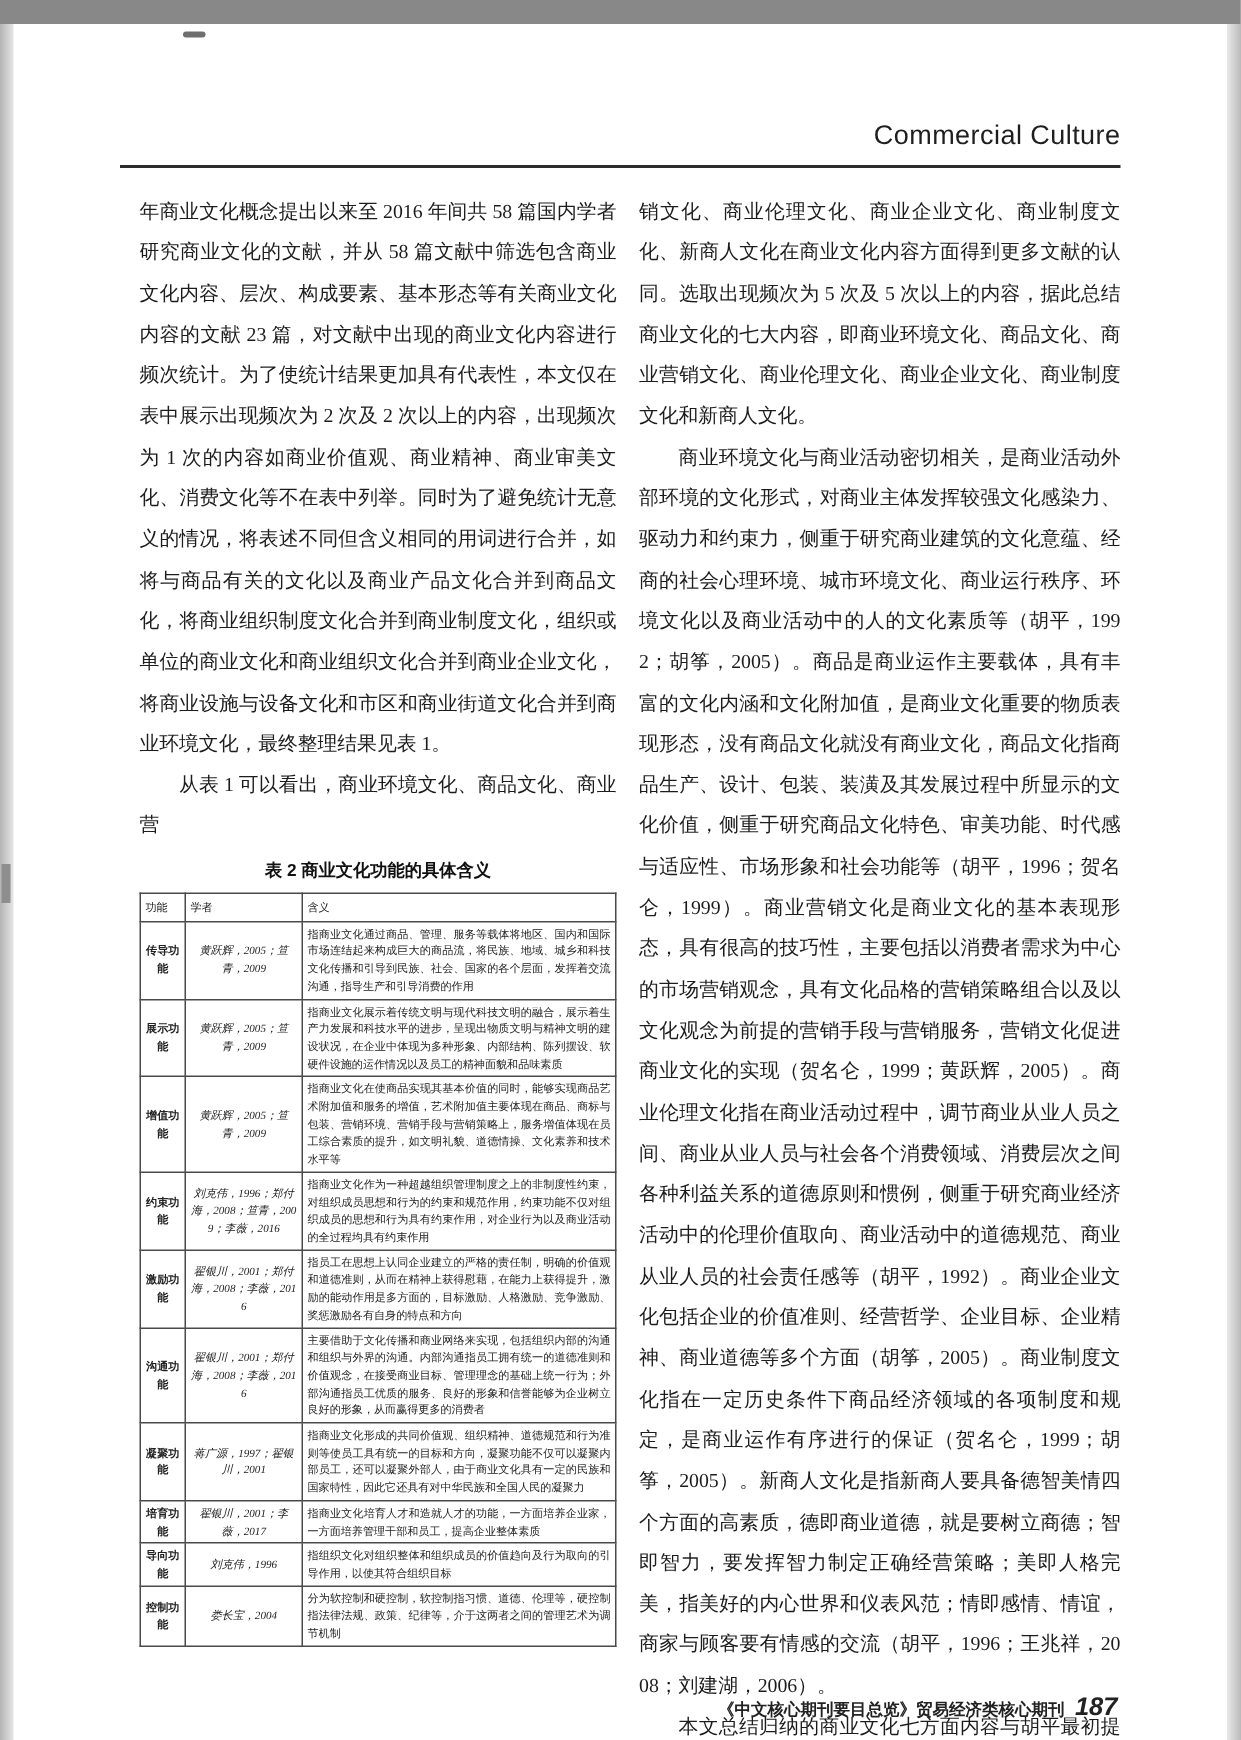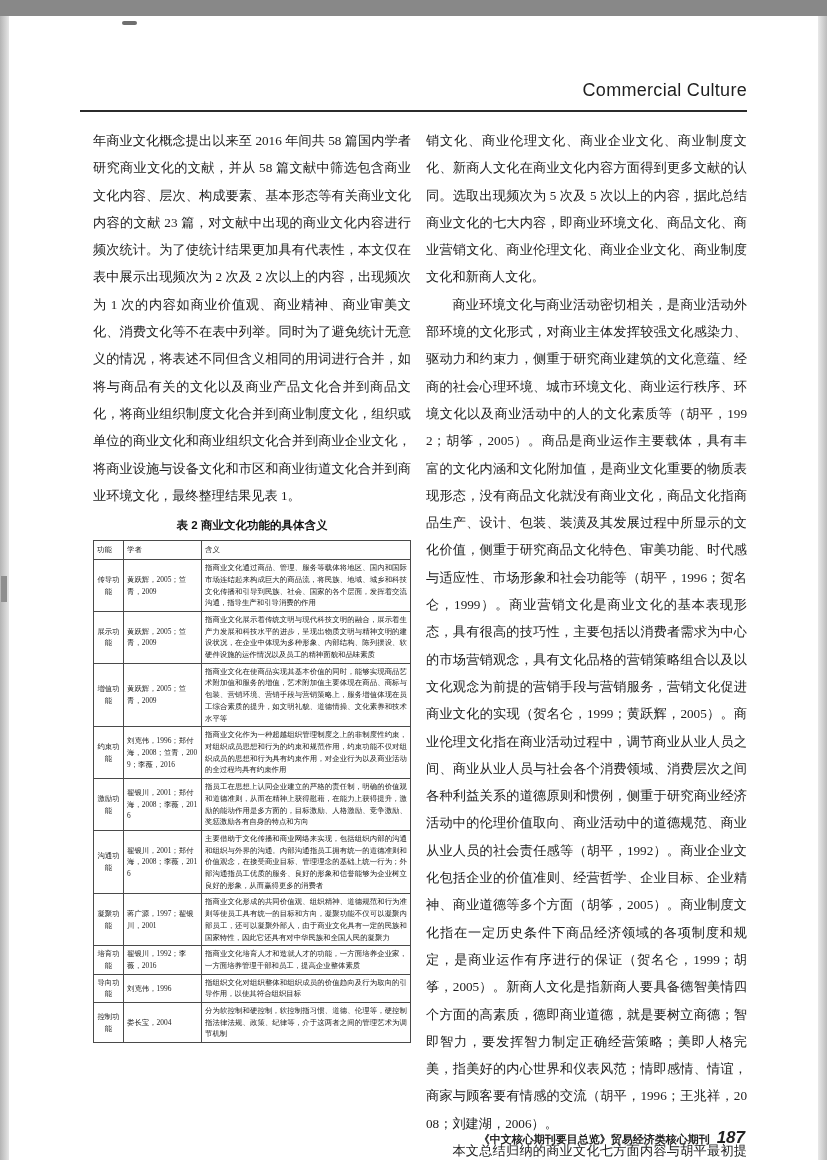--- a/index.html
+++ b/index.html
@@ -36,22 +36,22 @@
     font-size:11.5px; margin:9px 0 7px 0; color:#111;
   }
   table.meaning-table { width:100%; border-collapse:collapse; table-layout:fixed; }
   .meaning-table th, .meaning-table td {
     border:1px solid #4a4a4a;
     font-size:7.4px; line-height:11.7px;
     padding:2px 3px; vertical-align:middle;
     word-break:break-all; color:#222;
   }
   .meaning-table th { font-weight:normal; text-align:left; height:14px; }
-  td.func-cell { text-align:center; }
-  td.sch-cell  { text-align:left; }
+  td.func-cell { text-align:center;font-weight:bold; }
+  td.sch-cell  { text-align:center;font-style:italic; }
   td.meaning-cell { text-align:justify; }
   col.c-func { width:30px; } col.c-sch { width:78px; }
 
   .footer {
     position:absolute; right:82px; top:1112px;
     font-family:"Liberation Sans","DejaVu Sans",sans-serif;
     font-weight:bold; font-size:11px; color:#222; white-space:nowrap;
   }
   .footer .pageno { font-size:17px; margin-left:7px;font-style:italic; }
 </style>
@@ -62,20 +62,21 @@
   <div class="scan-edge-left"></div>
   <div class="scan-edge-right"></div>
   <div class="speck-top"></div>
   <div class="speck-left"></div>
 
   <div class="header-title">Commercial Culture</div>
   <div class="header-rule"></div>
 
   <div class="col-left">
     <p class="body-p">年商业文化概念提出以来至 2016 年间共 58 篇国内学者研究商业文化的文献，并从 58 篇文献中筛选包含商业文化内容、层次、构成要素、基本形态等有关商业文化内容的文献 23 篇，对文献中出现的商业文化内容进行频次统计。为了使统计结果更加具有代表性，本文仅在表中展示出现频次为 2 次及 2 次以上的内容，出现频次为 1 次的内容如商业价值观、商业精神、商业审美文化、消费文化等不在表中列举。同时为了避免统计无意义的情况，将表述不同但含义相同的用词进行合并，如将与商品有关的文化以及商业产品文化合并到商品文化，将商业组织制度文化合并到商业制度文化，组织或单位的商业文化和商业组织文化合并到商业企业文化，将商业设施与设备文化和市区和商业街道文化合并到商业环境文化，最终整理结果见表 1。</p>
+    <p class="body-p indent">从表 1 可以看出，商业环境文化、商品文化、商业营</p>
 
     <div>
       <div class="tbl-title">表 2  商业文化功能的具体含义</div>
       <table class="meaning-table">
         <colgroup>
             <col class="c-func">
             <col class="c-sch">
             <col>
           </colgroup>
         <thead>
@@ -116,21 +117,21 @@
               <td class="sch-cell">翟银川，2001；郑付海，2008；李薇，2016</td>
               <td class="meaning-cell">主要借助于文化传播和商业网络来实现，包括组织内部的沟通和组织与外界的沟通。内部沟通指员工拥有统一的道德准则和价值观念，在接受商业目标、管理理念的基础上统一行为；外部沟通指员工优质的服务、良好的形象和信誉能够为企业树立良好的形象，从而赢得更多的消费者</td>
             </tr>
             <tr>
               <td class="func-cell">凝聚功能</td>
               <td class="sch-cell">蒋广源，1997；翟银川，2001</td>
               <td class="meaning-cell">指商业文化形成的共同价值观、组织精神、道德规范和行为准则等使员工具有统一的目标和方向，凝聚功能不仅可以凝聚内部员工，还可以凝聚外部人，由于商业文化具有一定的民族和国家特性，因此它还具有对中华民族和全国人民的凝聚力</td>
             </tr>
             <tr>
               <td class="func-cell">培育功能</td>
-              <td class="sch-cell">翟银川，1992；李薇，2016</td>
+              <td class="sch-cell">翟银川，2001；李薇，2017</td>
               <td class="meaning-cell">指商业文化培育人才和造就人才的功能，一方面培养企业家，一方面培养管理干部和员工，提高企业整体素质</td>
             </tr>
             <tr>
               <td class="func-cell">导向功能</td>
               <td class="sch-cell">刘克伟，1996</td>
               <td class="meaning-cell">指组织文化对组织整体和组织成员的价值趋向及行为取向的引导作用，以使其符合组织目标</td>
             </tr>
             <tr>
               <td class="func-cell">控制功能</td>
               <td class="sch-cell">娄长宝，2004</td>

